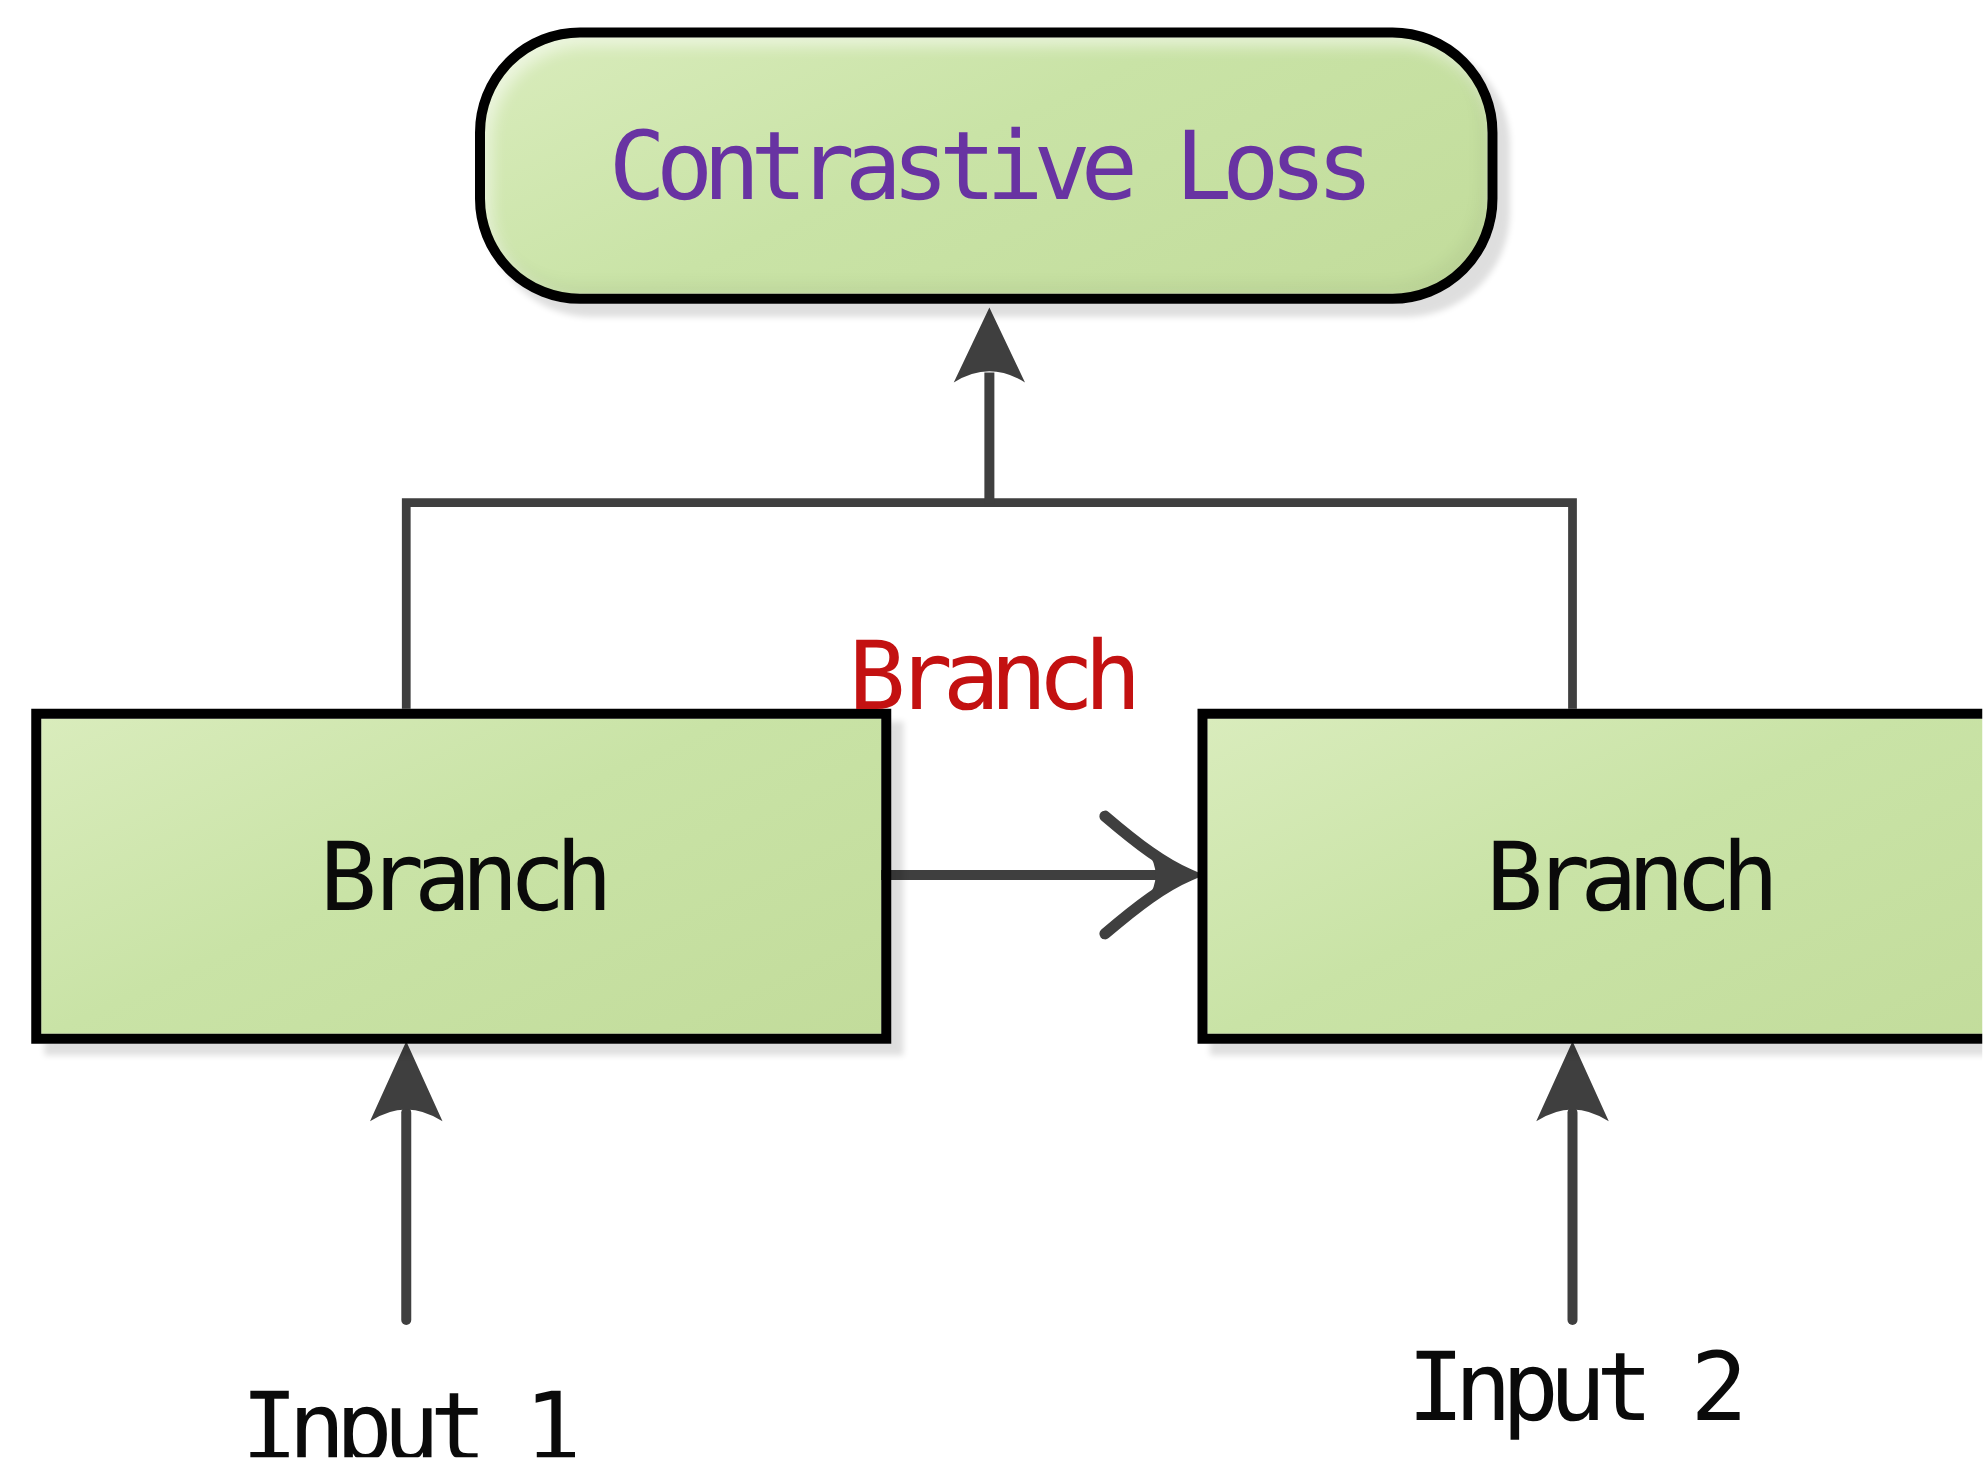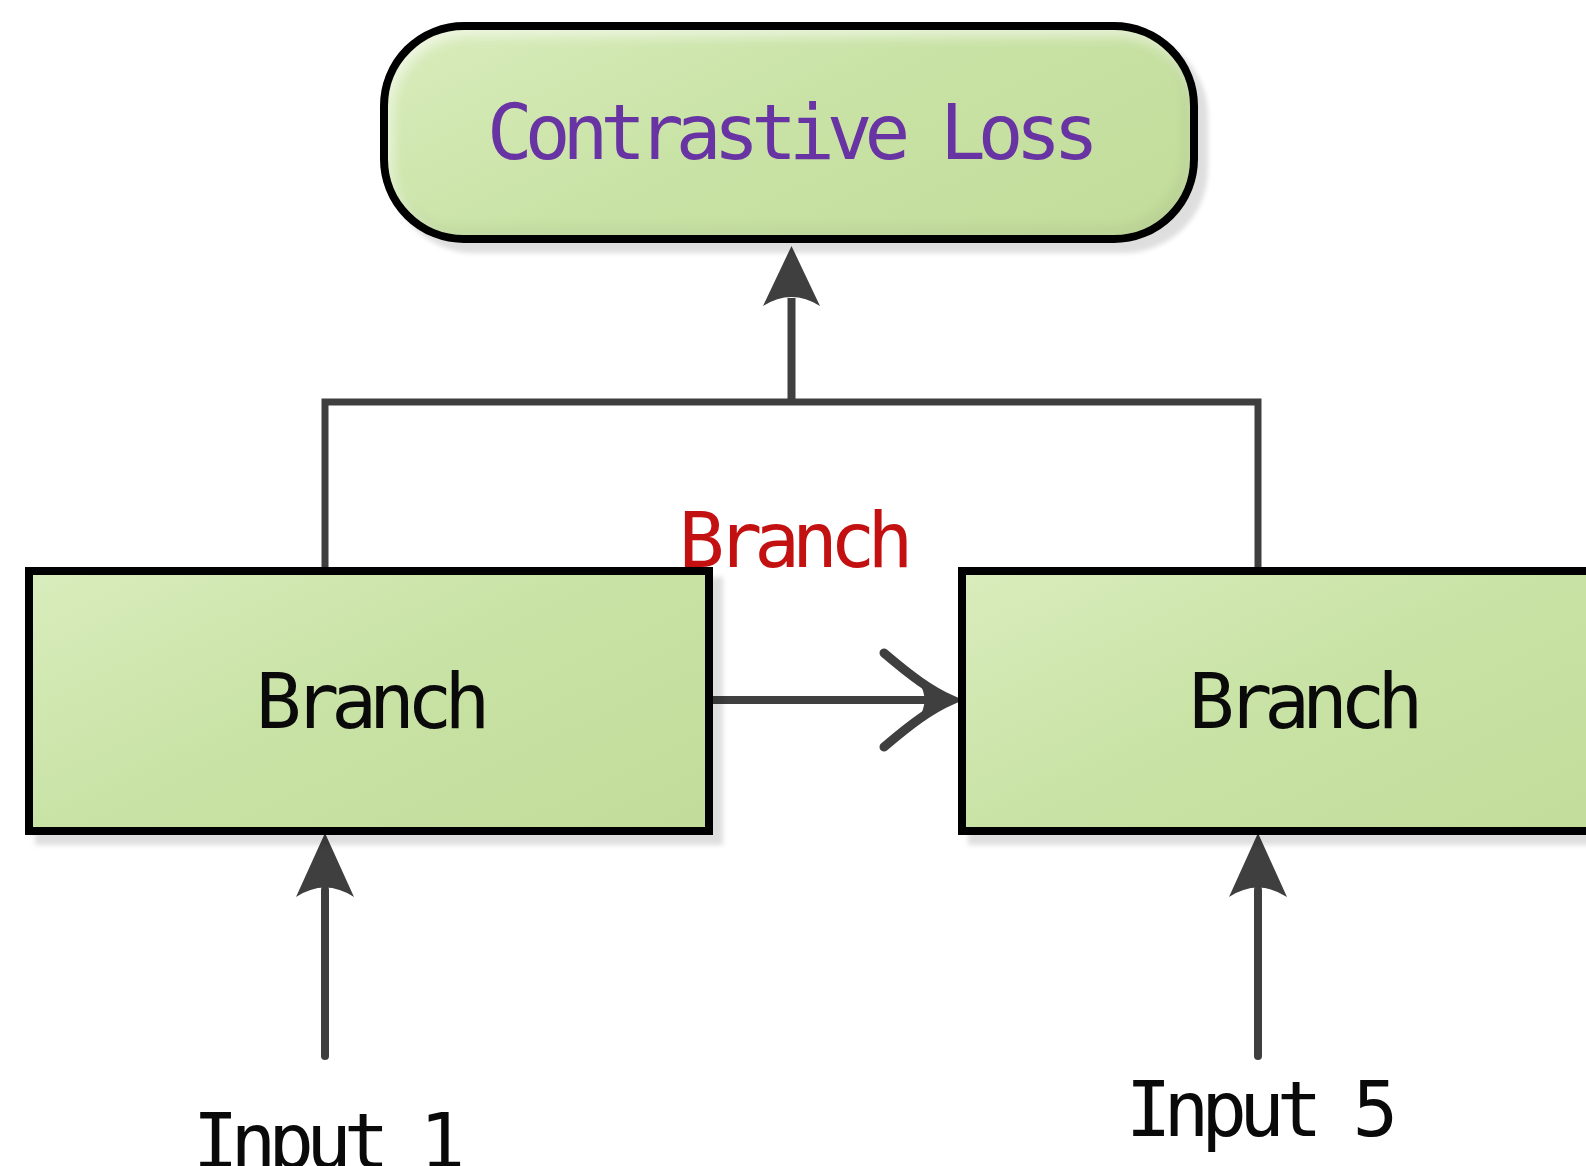--- a/index.html
+++ b/index.html
@@ -104,15 +104,15 @@
 
   <div class="box branch-box" id="branch2">
     <div>Branch</div>
   </div>
 
   <div class="free-label shared-label">
     <div>Branch</div>
   </div>
 
   <div class="free-label input-label" id="input1">Input 1</div>
-  <div class="free-label input-label" id="input2">Input 5</div>
+  <div class="free-label input-label" id="input2">Input 2</div>
 
 </div>
 
 </body></html>

